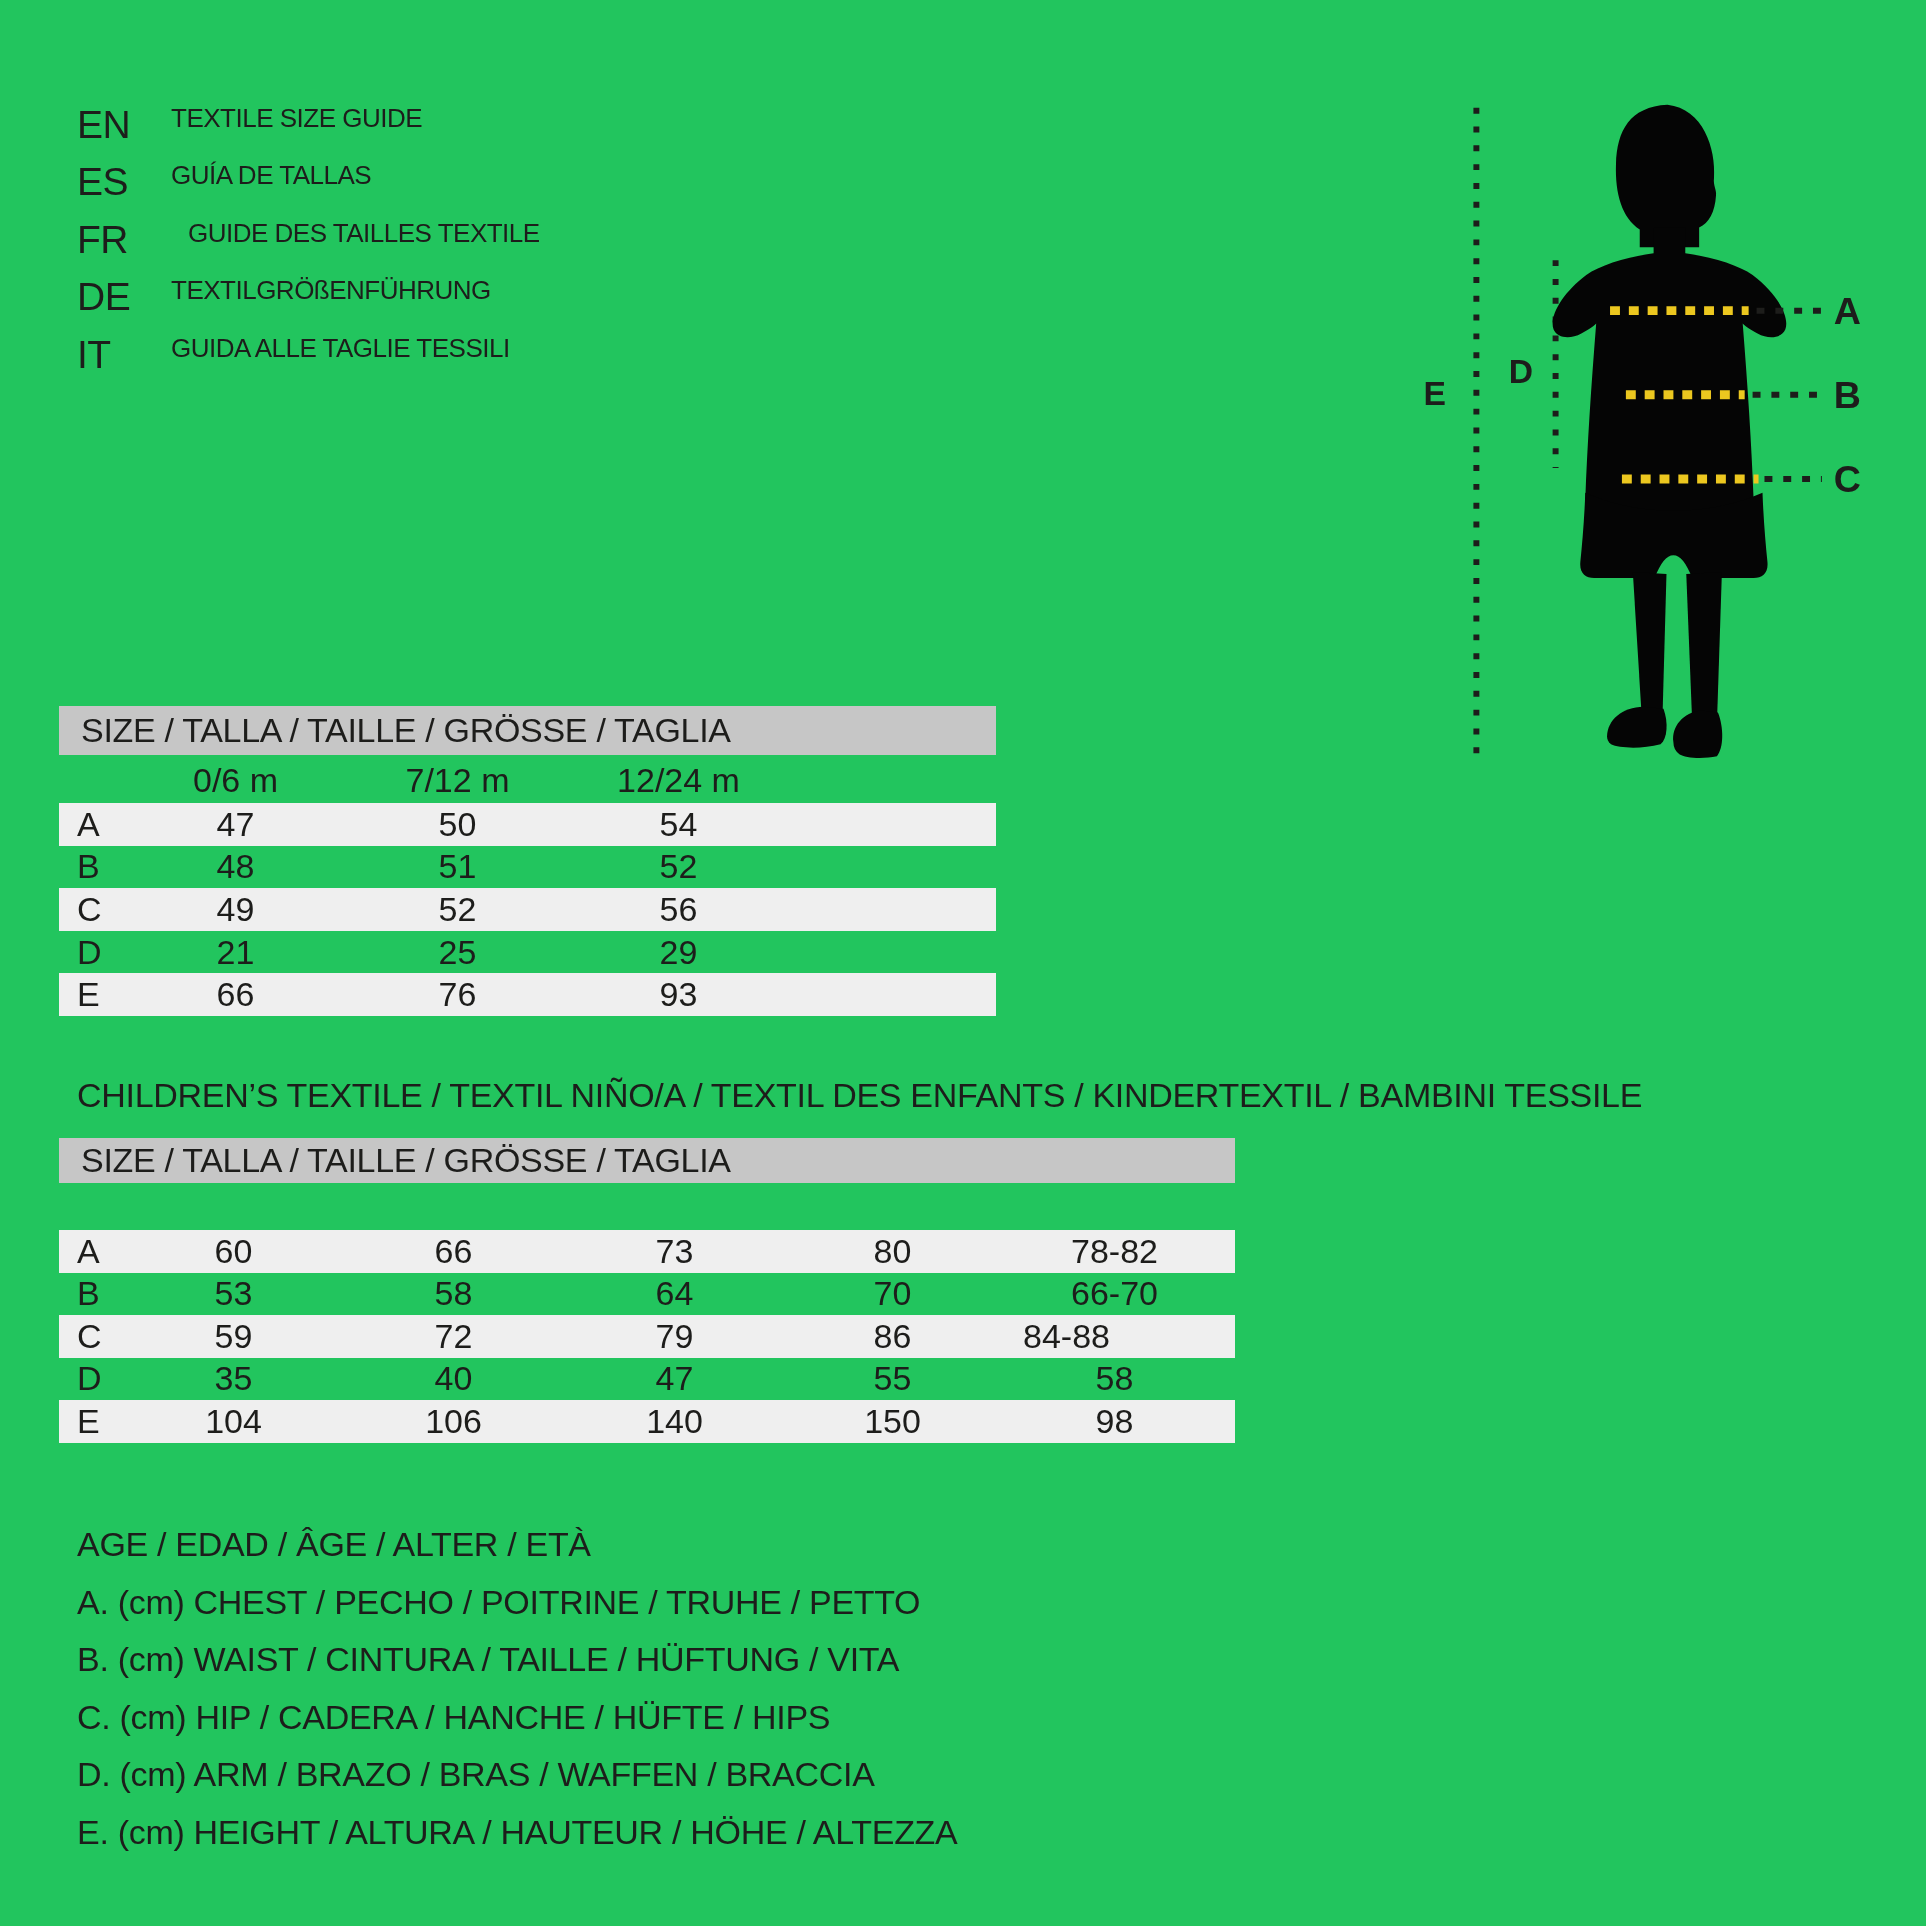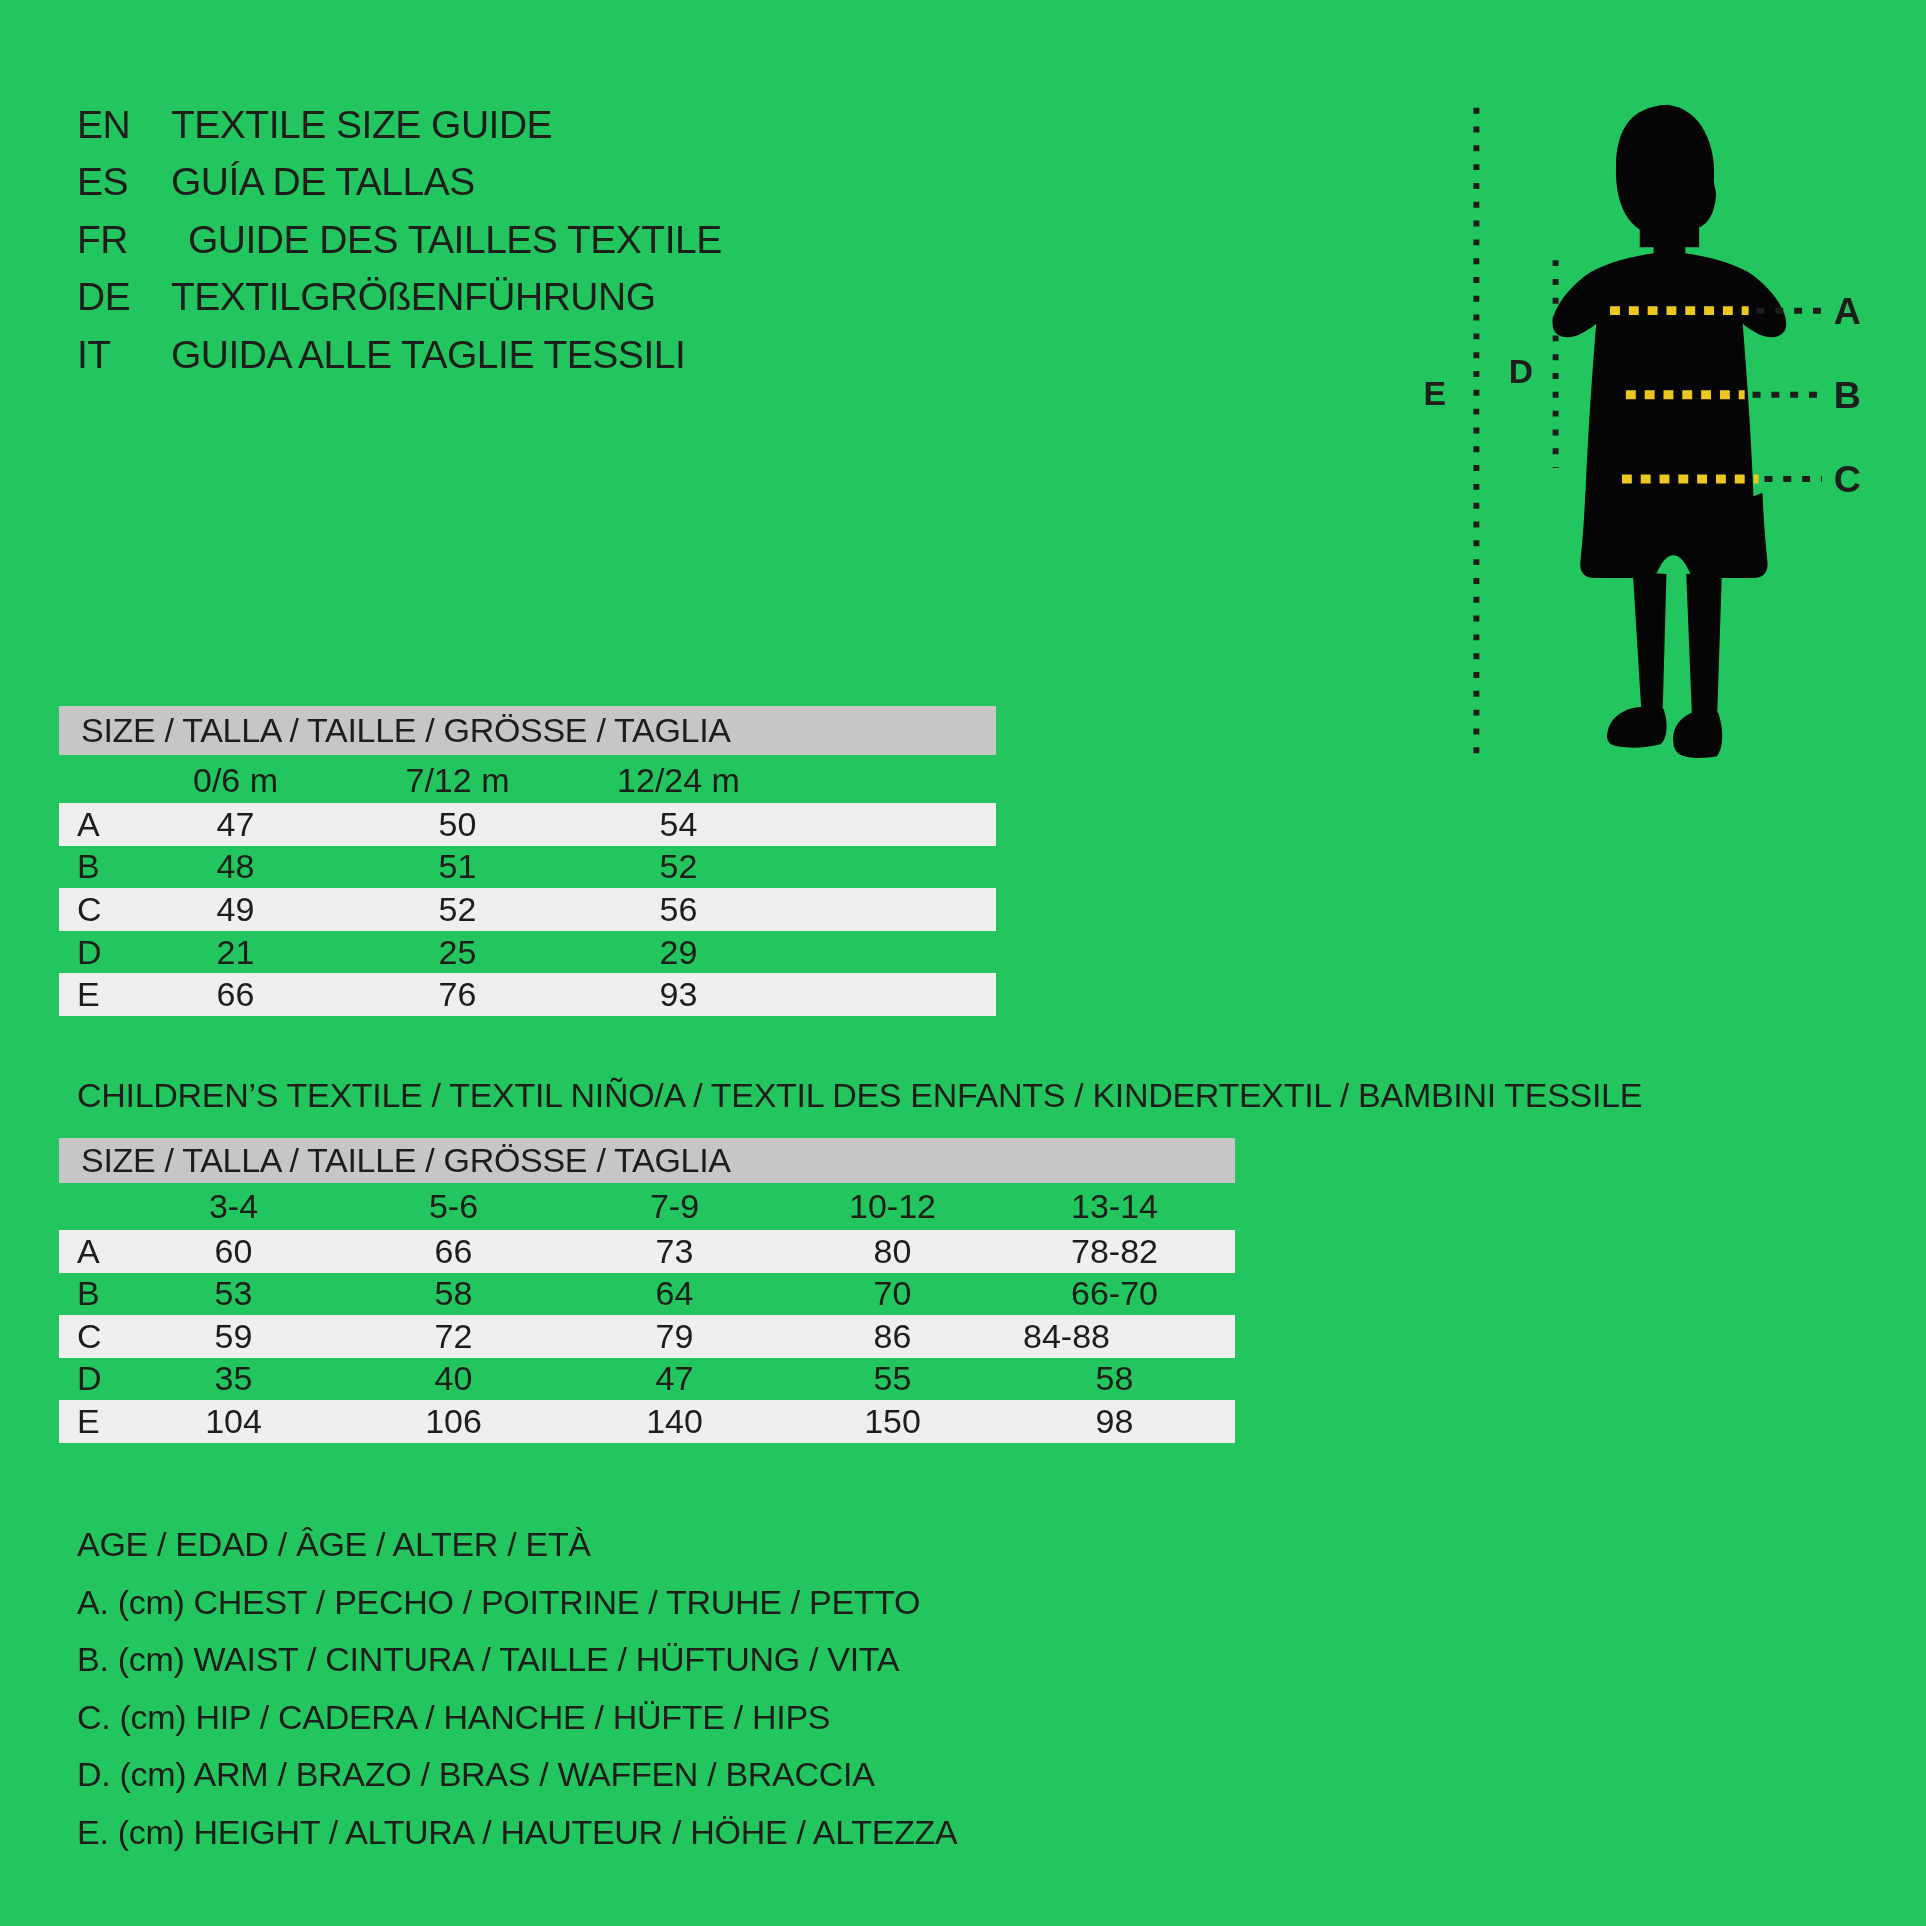--- a/index.html
+++ b/index.html
@@ -2,21 +2,21 @@
 <html><head>
 <meta charset="utf-8">
 <style>
   html,body{margin:0;padding:0;background:#ffffff;}
   #canvas{
     position:relative;width:1927px;height:1927px;background:#22c55e;
     font-family:"Liberation Sans",sans-serif;color:#1d1d1b;overflow:hidden;
   }
   .abs{position:absolute;white-space:nowrap;}
   .lang-code{font-size:39px;letter-spacing:-0.5px;}
-  .lang-title{font-size:39px;letter-spacing:-0.5px;}
+  .lang-title{font-size:26px;letter-spacing:-0.5px;}
   .heading{font-size:34px;letter-spacing:-0.3px;}
   .sizebar{background:#c6c6c6;}
   .sizebar span{display:block;font-size:34px;padding-left:22px;letter-spacing:-0.3px;}
   .tblrow{position:absolute;left:59px;}
   .stripe{background:#efefef;}
   .rowletter{position:absolute;left:18px;top:0;font-size:34px;}
   .cell{position:absolute;top:0;text-align:center;font-size:34px;}
   .legend-line{font-size:34px;letter-spacing:-0.3px;}
   svg text{font-family:"Liberation Sans",sans-serif;}
 </style>
@@ -159,27 +159,20 @@
     <div class="cell" style="left:334px;width:129px;">76</div>
     <div class="cell" style="left:555px;width:129px;">93</div>
   </div>
 
   <div class="abs heading" style="left:77px;top:1076px;">CHILDREN’S TEXTILE / TEXTIL NIÑO/A / TEXTIL DES ENFANTS / KINDERTEXTIL / BAMBINI TESSILE</div>
 
   <div class="abs sizebar" style="left:59px;top:1138px;width:1176px;height:45px;">
     <span style="line-height:45px;">SIZE / TALLA / TAILLE / GRÖSSE / TAGLIA</span>
   </div>
 
-  <div class="tblrow" style="top:1188px;width:1176px;height:36px;line-height:36px;">
-    <div class="cell" style="left:105px;width:139px;">3-4</div>
-    <div class="cell" style="left:325px;width:139px;">5-6</div>
-    <div class="cell" style="left:546px;width:139px;">7-9</div>
-    <div class="cell" style="left:764px;width:139px;">10-12</div>
-    <div class="cell" style="left:986px;width:139px;">13-14</div>
-  </div>
 
   <div class="tblrow stripe" style="top:1230px;width:1176px;height:43px;line-height:43px;">
     <div class="rowletter">A</div>
     <div class="cell" style="left:105px;width:139px;">60</div>
     <div class="cell" style="left:325px;width:139px;">66</div>
     <div class="cell" style="left:546px;width:139px;">73</div>
     <div class="cell" style="left:764px;width:139px;">80</div>
     <div class="cell" style="left:986px;width:139px;">78-82</div>
   </div>
   <div class="tblrow" style="top:1272px;width:1176px;height:43px;line-height:43px;">

